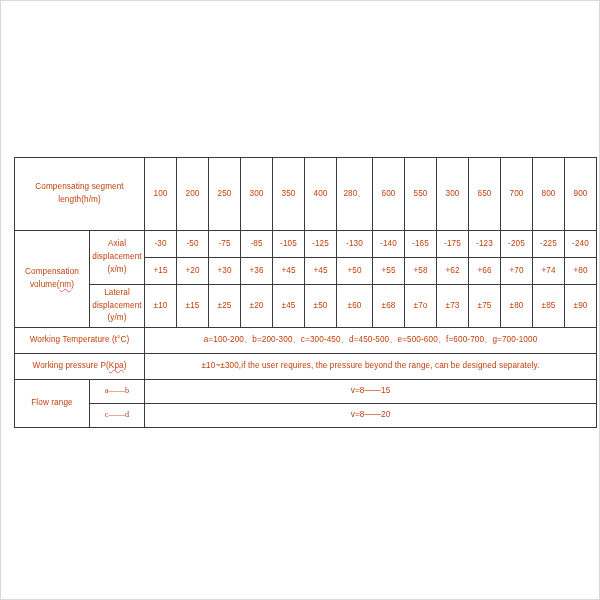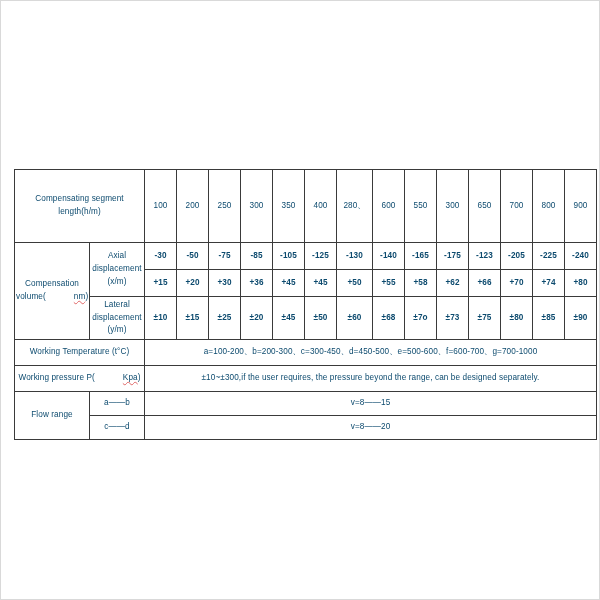--- a/index.html
+++ b/index.html
@@ -17,25 +17,25 @@
     position: relative;
     width: 600px;
     height: 600px;
     box-sizing: border-box;
     border: 1px solid #d9d9d9;
     background: #ffffff;
   }
   #spec-table {
     position: absolute;
     left: 13px;
-    top: 168px;
+    top: 156px;
     width: 574px;
     border-collapse: collapse;
     table-layout: fixed;
-    color: #0c4a6e;
+    color: #c2410c;
     border-radius: 18px;
   }
   #spec-table td {
     border: 1px solid #3a3a3a;
     font-size: 8.2px;
     line-height: 1.55;
     text-align: center;
     vertical-align: middle;
     padding: 2px 1px;
     background: #ffffff;
@@ -59,49 +59,48 @@
     margin-left: 12px;
   }
   .sublabel {
     font-size: 8.3px;
     line-height: 1.85;
     margin-left: 36px;
   }
   .datacell {
     height: 22px;
     font-size: 8.3px;
-    font-weight: bold;
   }
   .text-row {
     height: 21px;
     text-align: left;
     padding-left: 7px;
     font-size: 8.3px;
   }
   .text-row-center {
     height: 21px;
     font-size: 8.6px;
   }
   .flow-label {
     font-size: 8.6px;
   }
   .flow-pair {
     font-size: 8.3px;
     height: 19px;
+    font-family: Liberation Serif, serif;
   }
   .flow-val {
     height: 19px;
     text-align: left;
     padding-left: 7px;
     font-size: 8.3px;
   }
   .spell {
     text-decoration: underline wavy #e06666;
     text-decoration-skip-ink: none;
-    padding-left: 28px;
   }
   .dash {
     letter-spacing: -1px;
   }
 </style>
 </head>
 <body>
 
 <div id="page">
 

